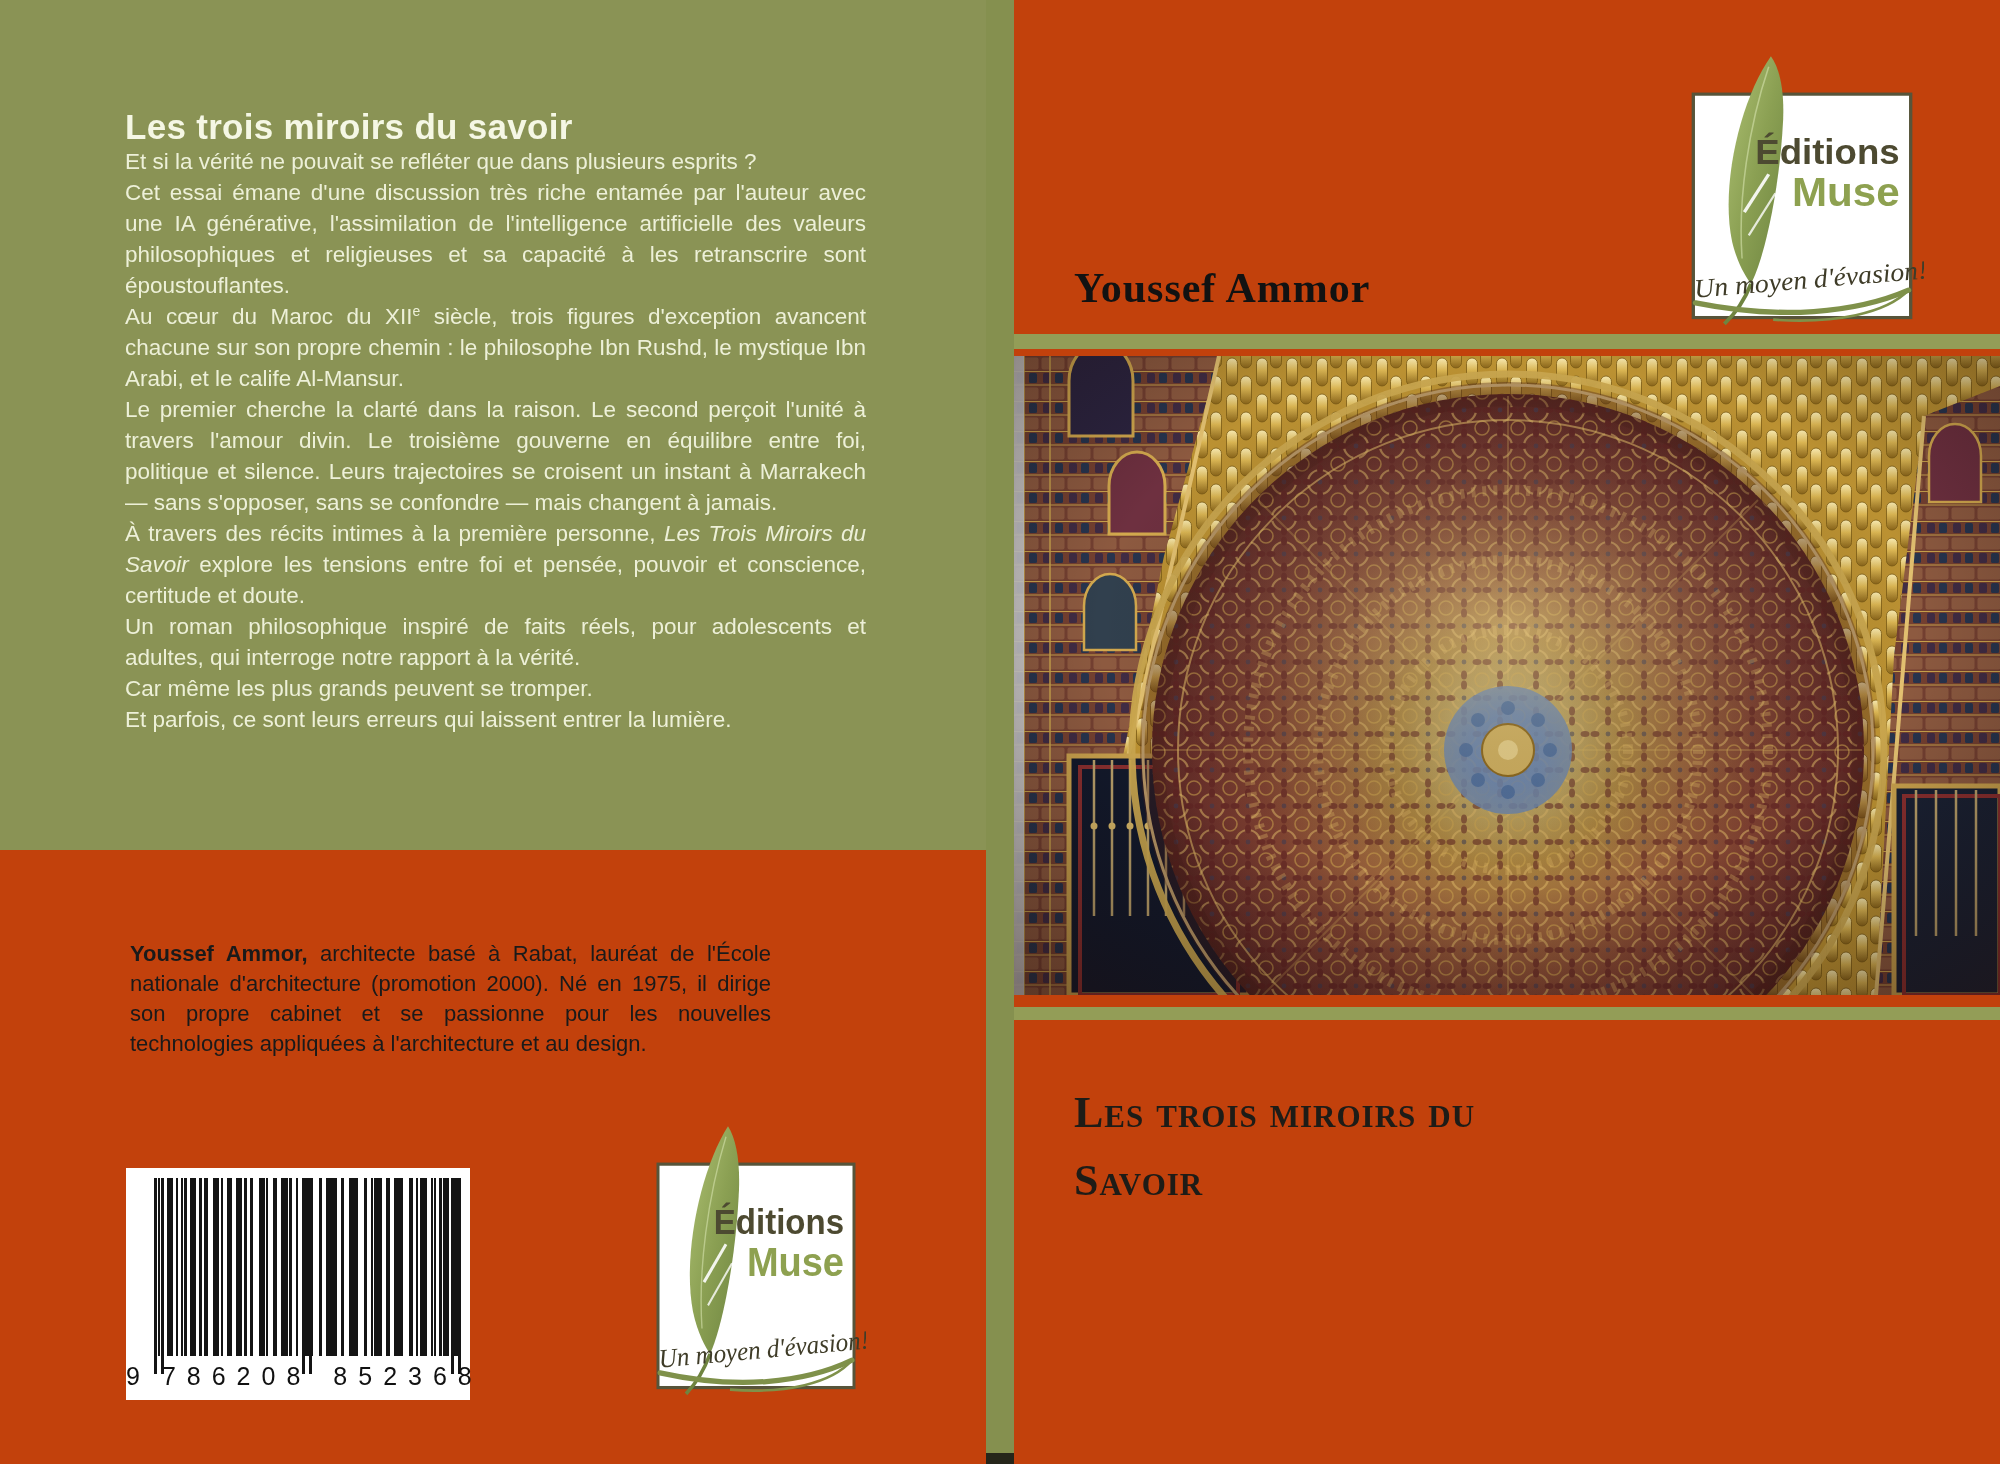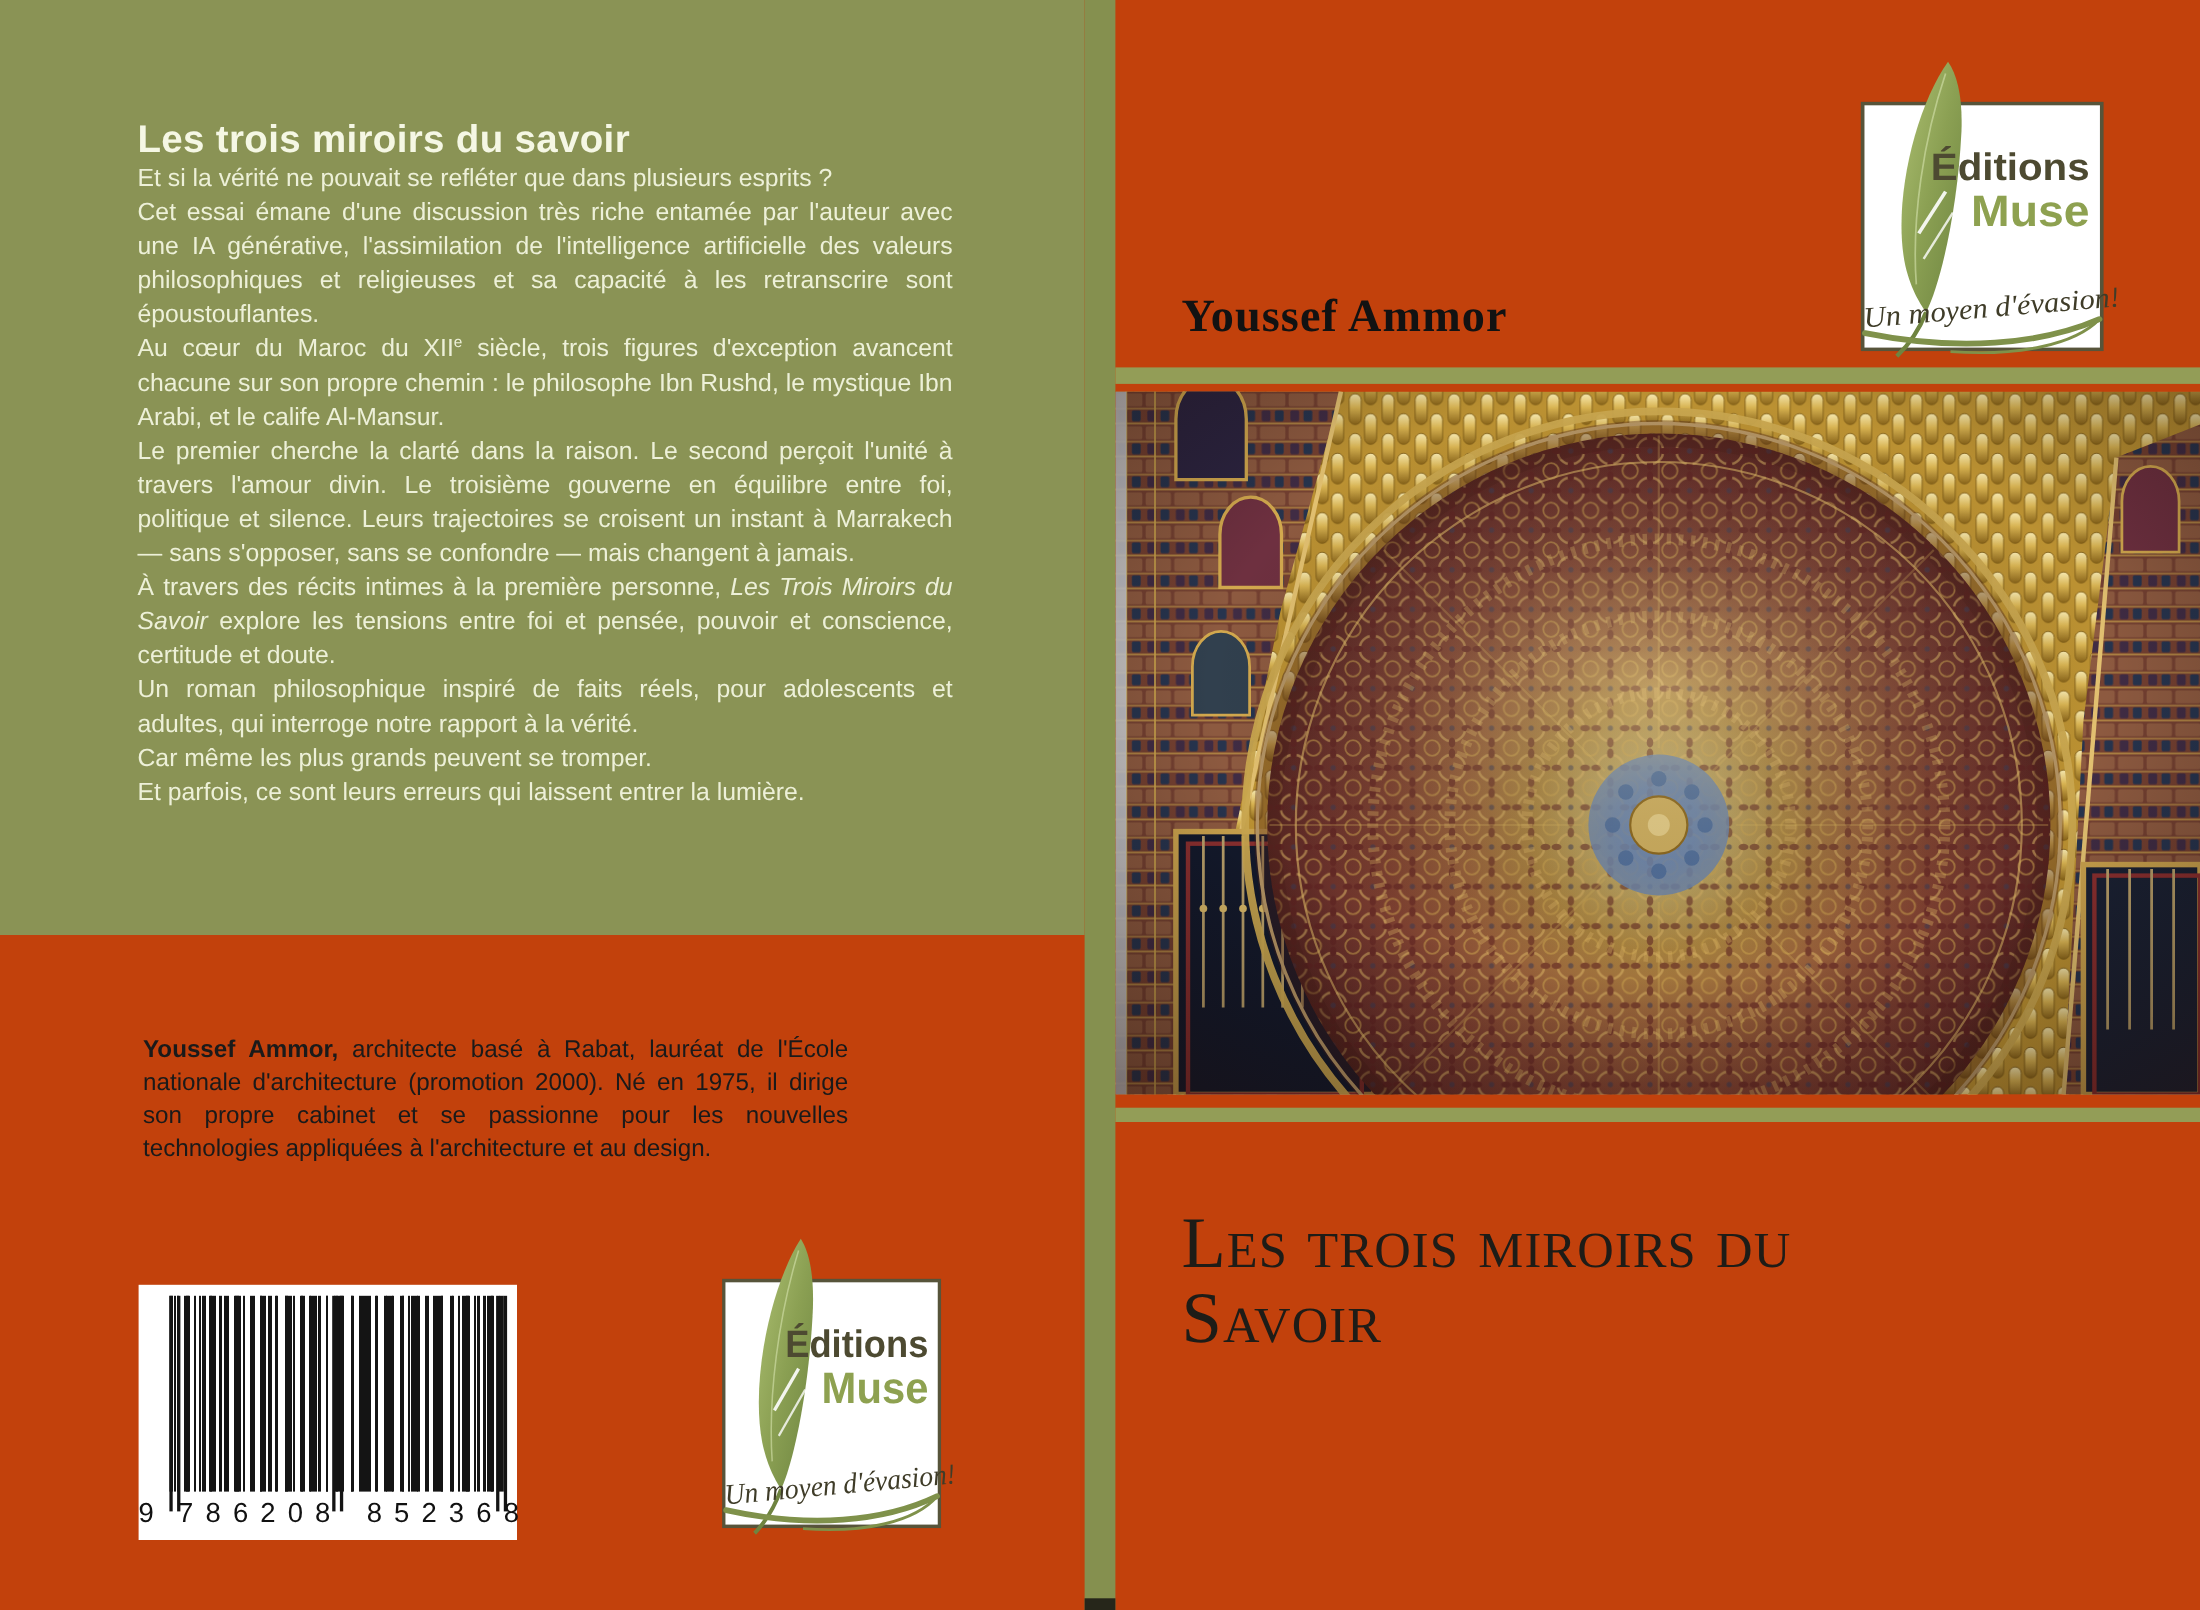--- a/index.html
+++ b/index.html
@@ -46,21 +46,21 @@
 
   
   .front-author{position:absolute;left:1074px;top:264px;font-family:"Liberation Serif",serif;
                 font-weight:700;font-size:42px;color:#121212;letter-spacing:1px;}
   .rule{position:absolute;left:1014px;width:986px;background:#939D57;}
   .rule-top{top:334px;height:15px;}
   .rule-bottom{top:1007px;height:13px;}
   .photo{position:absolute;left:1014px;top:356px;width:986px;height:639px;}
   .photo svg{display:block;width:100%;height:100%;}
   .front-title{position:absolute;left:1074px;top:1042px;width:780px;
-               font-family:"Liberation Serif",serif;font-weight:400;font-size:66px;
+               font-family:"Liberation Serif",serif;font-weight:700;font-size:44px;
                line-height:68px;color:#1E1C17;font-variant:small-caps;letter-spacing:1px;}
   .front-title span{display:block;}
 </style>
 </head>
 <body>
 
 <svg width="0" height="0" style="position:absolute" aria-hidden="true">
   <defs>
     <linearGradient id="featherG" x1="0" y1="0" x2="1" y2="1">
       <stop offset="0" stop-color="#AEC173"></stop>

